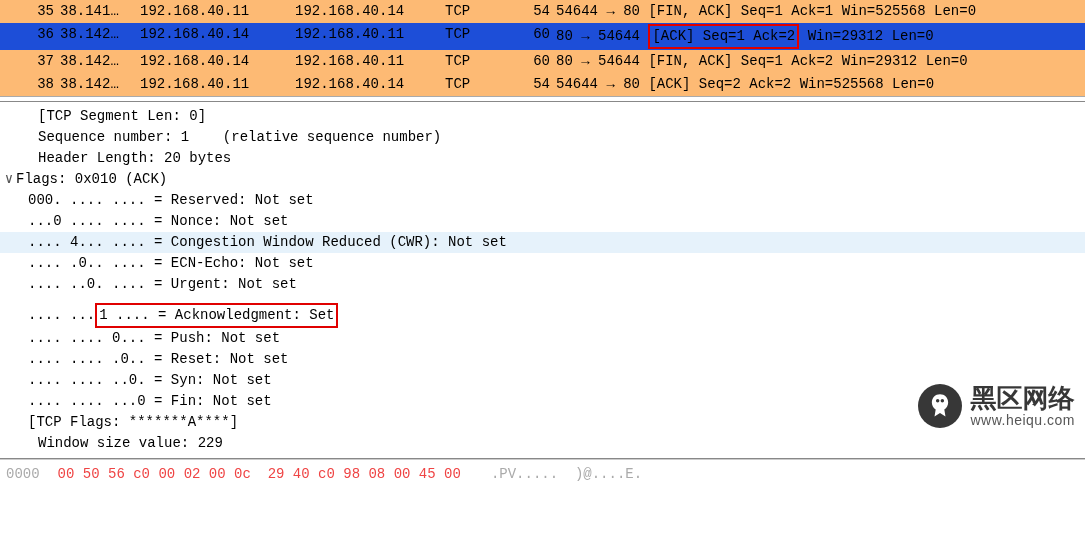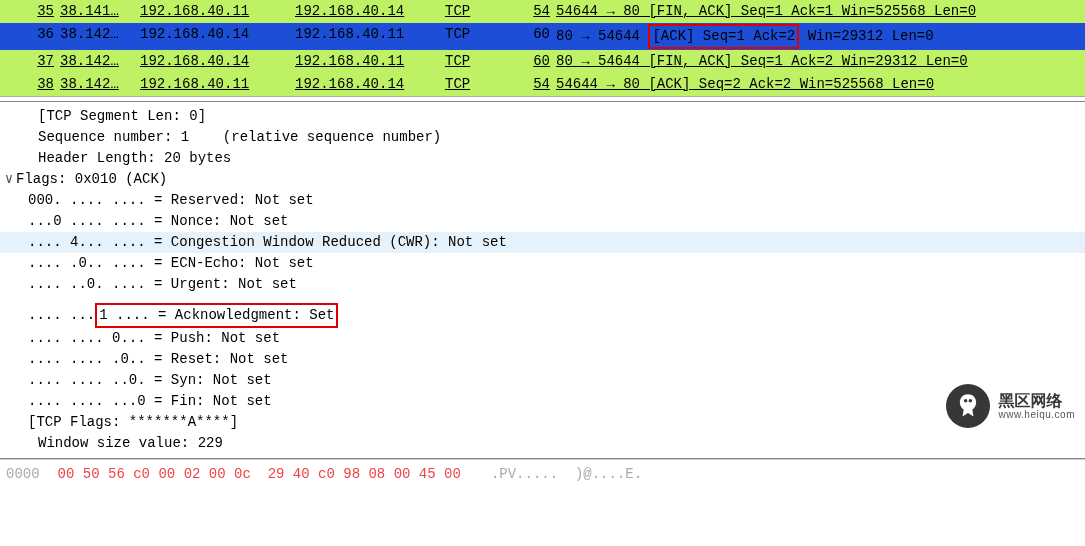--- a/index.html
+++ b/index.html
@@ -12,21 +12,21 @@
     line-height: 1.5;
     width: 1085px;
   }
   .packet-list { border-bottom: 1px solid #aaa; }
   .packet-row {
     display: flex;
     white-space: nowrap;
     padding: 1px 0;
     position: relative;
   }
-  .row-normal { background: #bef264; text-decoration: underline; }
+  .row-normal { background: #fdba74; }
   .row-selected { background: #1d4ed8; }
   .col-no { width: 60px; text-align: right; padding-right: 6px; }
   .col-time { width: 80px; }
   .col-src { width: 155px; }
   .col-dst { width: 150px; }
   .col-proto { width: 75px; }
   .col-len { width: 30px; text-align: right; }
   .col-info { flex: 1; padding-left: 6px; }
   .highlight-box {
     border: 2px solid #e00000;
@@ -73,22 +73,22 @@
     gap: 8px;
     opacity: 0.9;
   }
   .watermark-icon {
     width: 44px; height: 44px;
     background: #222; border-radius: 50%;
     display: flex; align-items: center; justify-content: center;
   }
   .watermark-icon svg { width: 28px; height: 28px; }
   .watermark-text { display: flex; flex-direction: column; line-height: 1.1; }
-  .wm-title { font-family: "Microsoft YaHei", sans-serif; font-size: 16px; font-weight: bold; color: #222; }
-  .wm-url { font-family: sans-serif; font-size: 10px; color: #444; letter-spacing: 0.5px; }
+  .wm-title { font-family: "Microsoft YaHei", sans-serif; font-size: 26px; font-weight: bold; color: #222; }
+  .wm-url { font-family: sans-serif; font-size: 14px; color: #444; letter-spacing: 0.5px; }
   .hex-pane {
     border-top: 1px solid #ccc;
     padding: 4px 6px;
     color: #aaa;
     font-family: "Courier New", monospace;
     white-space: pre;
   }
   .hex-offset { color: #aaa; margin-right: 18px; }
   .hex-bytes { color: #ef4444; }
   .hex-ascii { color: #aaa; margin-left: 30px; }

